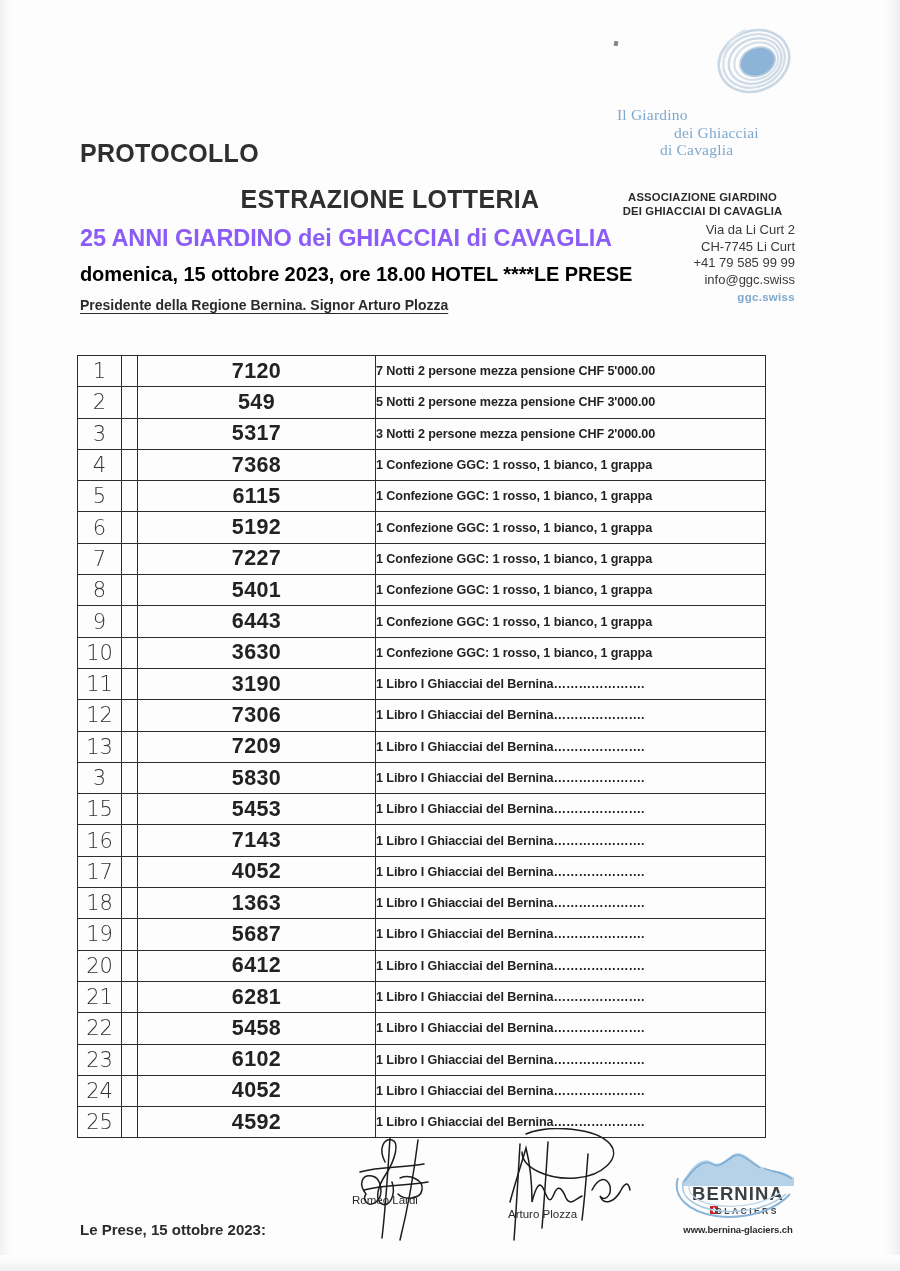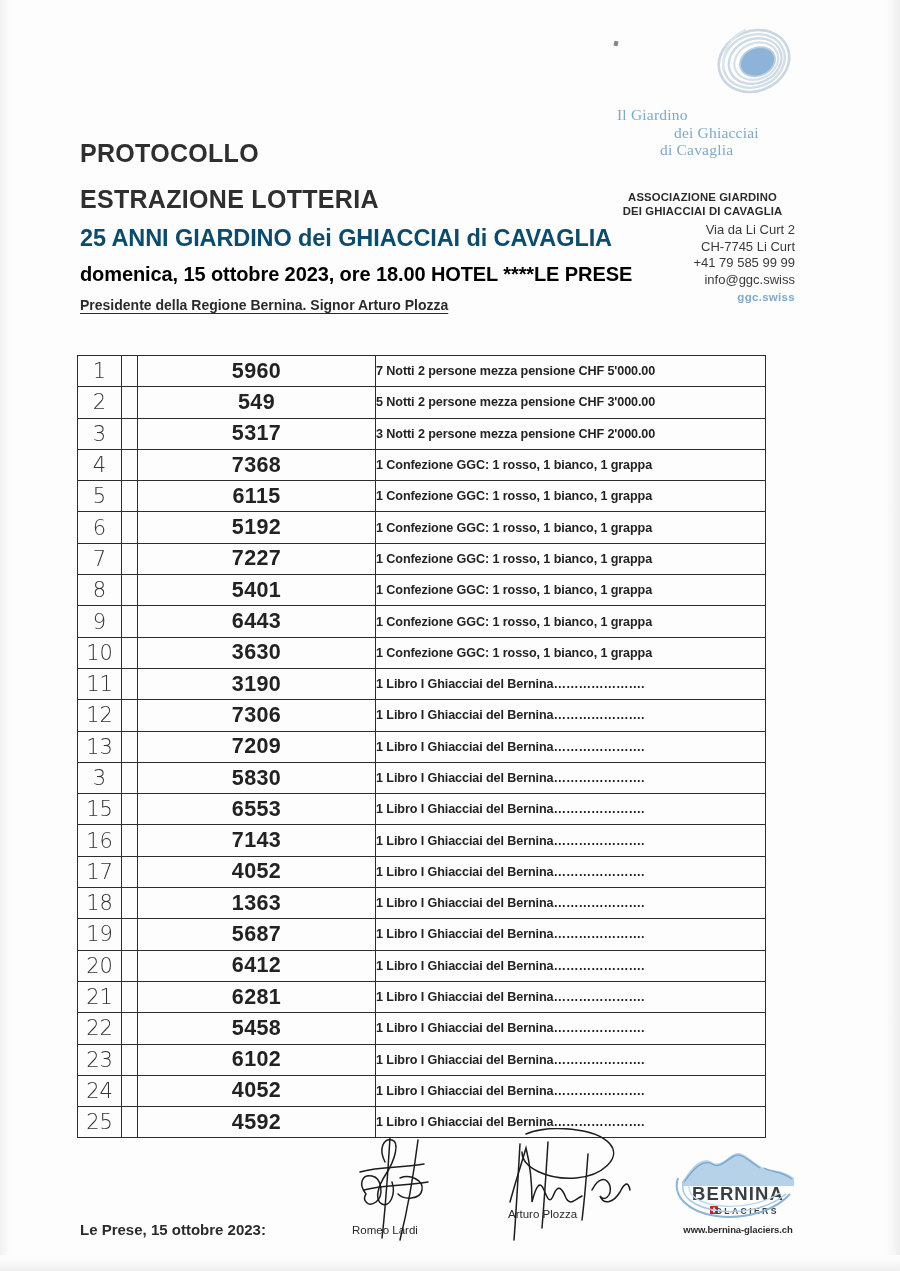--- a/index.html
+++ b/index.html
@@ -88,25 +88,25 @@
   }
 
   
   #titles { position: absolute; left: 80px; top: 138px; width: 620px; }
   .title-1 {
     font-size: 25px; font-weight: bold; letter-spacing: .3px;
     color: #2f2f2f; line-height: 30px; margin-bottom: 16px;
   }
   .title-2 {
     font-size: 25px; font-weight: bold; letter-spacing: .3px;
-    color: #2f2f2f; line-height: 30px; margin-bottom: 10px;
+    color: #2f2f2f; line-height: 30px; margin-bottom: 10px; text-align: center;
   }
   .title-3 {
     font-size: 23.5px; font-weight: bold; letter-spacing: -.1px;
-    color: #0c4a6e; line-height: 29px; margin-bottom: 9px;
+    color: #8b5cf6; line-height: 29px; margin-bottom: 9px;
     white-space: nowrap;
   }
   .title-4 {
     font-size: 20px; font-weight: bold; letter-spacing: -.1px;
     color: #000000; line-height: 24px; margin-bottom: 10px;
     white-space: nowrap;
   }
   .title-5 {
     font-size: 14px; font-weight: bold; color: #2b2b2b;
     text-decoration: underline; text-underline-offset: 3px;
@@ -225,21 +225,21 @@
     <div class="title-3">25 ANNI GIARDINO dei GHIACCIAI di CAVAGLIA</div>
     <div class="title-4">domenica, 15 ottobre 2023, ore 18.00 HOTEL ****LE PRESE</div>
     <div class="title-5">Presidente della Regione Bernina. Signor Arturo Plozza</div>
   </div>
 
   <table id="lottery-table">
     <tbody>
         <tr>
           <td class="col-idx">1</td>
           <td class="col-gap"></td>
-          <td class="col-num">5960</td>
+          <td class="col-num">7120</td>
           <td class="col-desc">7 Notti 2 persone mezza pensione CHF 5'000.00</td>
         </tr>
         <tr>
           <td class="col-idx">2</td>
           <td class="col-gap"></td>
           <td class="col-num">549</td>
           <td class="col-desc">5 Notti 2 persone mezza pensione CHF 3'000.00</td>
         </tr>
         <tr>
           <td class="col-idx">3</td>
@@ -309,21 +309,21 @@
         </tr>
         <tr>
           <td class="col-idx">3</td>
           <td class="col-gap"></td>
           <td class="col-num">5830</td>
           <td class="col-desc">1 Libro   I Ghiacciai del Bernina………………….</td>
         </tr>
         <tr>
           <td class="col-idx">15</td>
           <td class="col-gap"></td>
-          <td class="col-num">6553</td>
+          <td class="col-num">5453</td>
           <td class="col-desc">1 Libro   I Ghiacciai del Bernina………………….</td>
         </tr>
         <tr>
           <td class="col-idx">16</td>
           <td class="col-gap"></td>
           <td class="col-num">7143</td>
           <td class="col-desc">1 Libro   I Ghiacciai del Bernina………………….</td>
         </tr>
         <tr>
           <td class="col-idx">17</td>
@@ -389,21 +389,21 @@
       <g fill="none" stroke="#1d1d1d" stroke-width="1.5" stroke-linecap="round">
         <path d="M47 28 C 40 14, 46 4, 54 6 C 62 8, 57 26, 48 40 C 40 52, 36 66, 44 70 C 52 74, 58 60, 54 48"></path>
         <path d="M22 38 C 42 32, 66 34, 86 30"></path>
         <path d="M26 56 C 48 50, 70 52, 90 48"></path>
         <path d="M52 4 C 50 34, 48 70, 44 104"></path>
         <path d="M80 6 C 76 38, 70 74, 62 106"></path>
         <path d="M28 60 C 20 50, 24 40, 34 42 C 44 44, 46 62, 38 68 C 30 74, 24 66, 28 60"></path>
         <path d="M62 44 C 72 40, 86 46, 84 56 C 82 66, 66 66, 60 60"></path>
       </g>
     </svg>
-    <div class="sig-name" style="left:14px; top:90px;">Romeo Lardi</div>
+    <div class="sig-name" style="left:14px; top:60px;">Romeo Lardi</div>
   </div>
 
   <div class="sig-block" style="left:492px; top:1128px; width:155px; height:120px;">
     <svg viewBox="0 0 155 120" width="155" height="120" aria-hidden="true">
       <g fill="none" stroke="#1d1d1d" stroke-width="1.5" stroke-linecap="round">
         <path d="M34 6 C 58 -4, 104 0, 118 16 C 130 30, 110 48, 84 50 C 56 52, 30 40, 30 24"></path>
         <path d="M18 74 C 24 52, 30 34, 34 20 C 38 36, 40 58, 40 74 C 44 58, 48 52, 52 62 C 56 72, 58 76, 62 66 C 66 56, 70 60, 74 70 C 78 78, 82 72, 90 68"></path>
         <path d="M28 16 C 26 50, 24 86, 22 112"></path>
         <path d="M56 14 C 54 46, 52 76, 50 100"></path>
         <path d="M96 26 C 94 54, 92 76, 90 92"></path>

